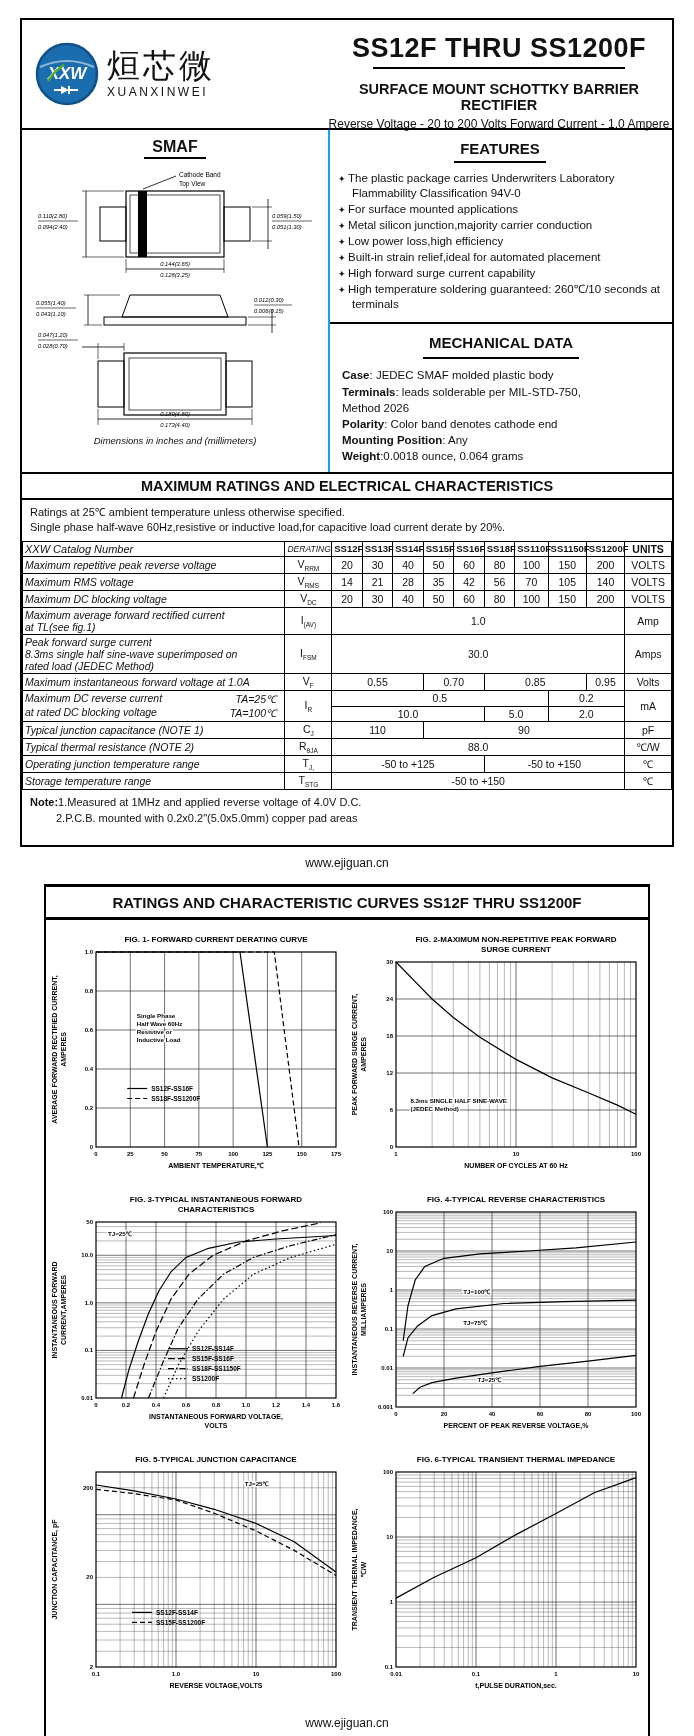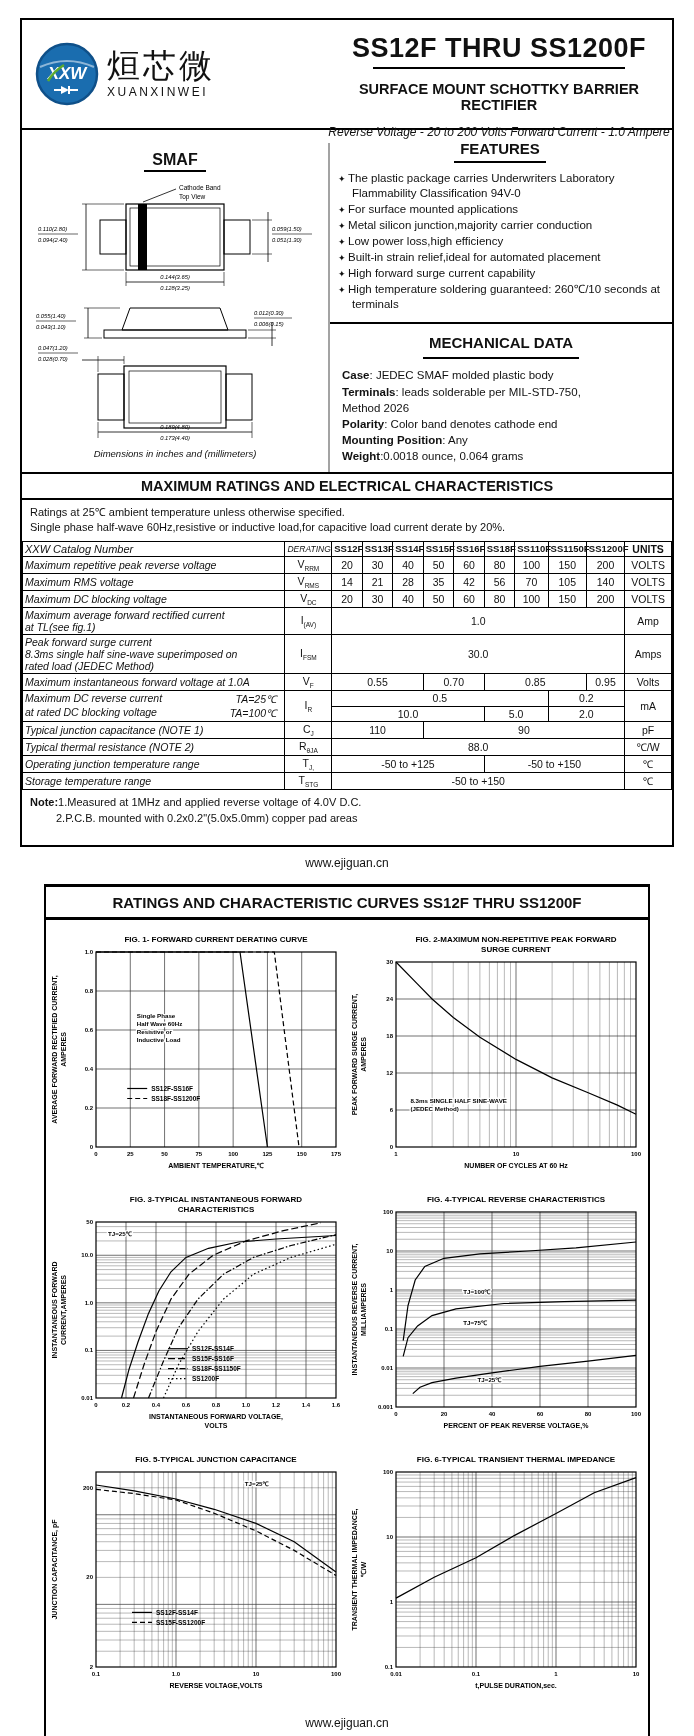--- a/index.html
+++ b/index.html
@@ -7,24 +7,24 @@
   .page1{margin:18px 20px 0 20px;border:2px solid #000;}
   
   .hdr{display:flex;border-bottom:2px solid #000;height:108px;}
   .logo-wrap{width:292px;display:flex;align-items:center;padding-left:12px;gap:7px;}
   .logo-txt .cn{font-size:33px;font-weight:normal;letter-spacing:3px;line-height:1.05;}
   .logo-txt .en{font-size:12px;letter-spacing:2.5px;margin-top:1px;}
   .titleblock{flex:1;text-align:center;padding-top:13px;}
   .t1{font-size:27px;font-weight:bold;letter-spacing:.5px;}
   .t1u{border-bottom:2px solid #000;width:252px;margin:3px auto 12px;}
   .t2{font-size:14.5px;font-weight:bold;}
-  .t3{font-size:12px;font-style:italic;margin-top:12px;}
+  .t3{font-size:12px;margin-top:4px;}
   
   .mid{display:flex;}
-  .pkg{width:306px;border-right:2px solid #a3a3a3;display:flex;flex-direction:column;align-items:center;padding-top:8px;margin-top:13px;}
+  .pkg{width:306px;border-right:2px solid #0ea5e9;display:flex;flex-direction:column;align-items:center;padding-top:8px;}
   .pkg-title{font-weight:bold;font-size:16px;border-bottom:2px solid #000;padding:0 8px 1px;margin-bottom:2px;}
   .pkg-caption{font-style:italic;font-size:9.5px;margin:2px 0 6px;}
   .rightcol{flex:1;display:flex;flex-direction:column;}
   .features{border-bottom:2px solid #000;padding:6px 10px 10px 8px;}
   .sec-title-wrap{text-align:center;margin:4px 0 8px;}
   .sec-title{font-weight:bold;font-size:15px;border-bottom:2px solid #000;padding:0 6px 4px;display:inline-block;}
   ul.flist{list-style:none;margin:0;padding:0;font-size:11.5px;line-height:1.3;}
   ul.flist li{padding-left:14px;text-indent:-14px;margin-bottom:1px;}
   ul.flist li::before{content:"✦ ";font-size:9px;}
   .mech{padding:4px 12px 8px;font-size:11.5px;line-height:1.4;flex:1;}

